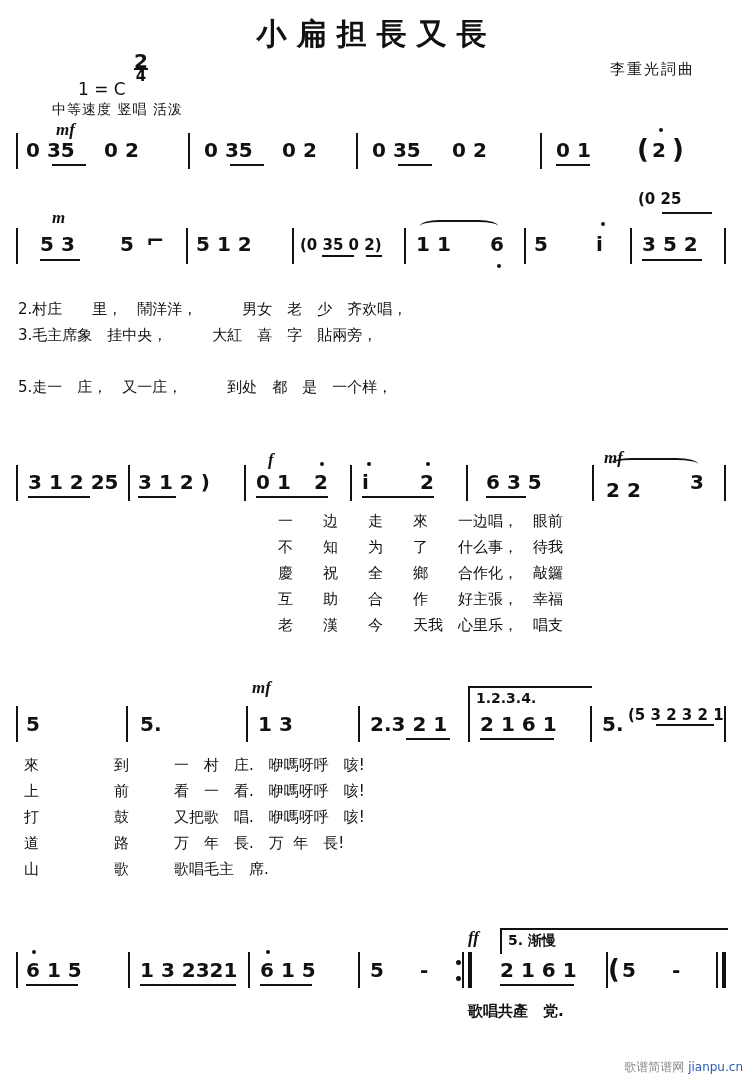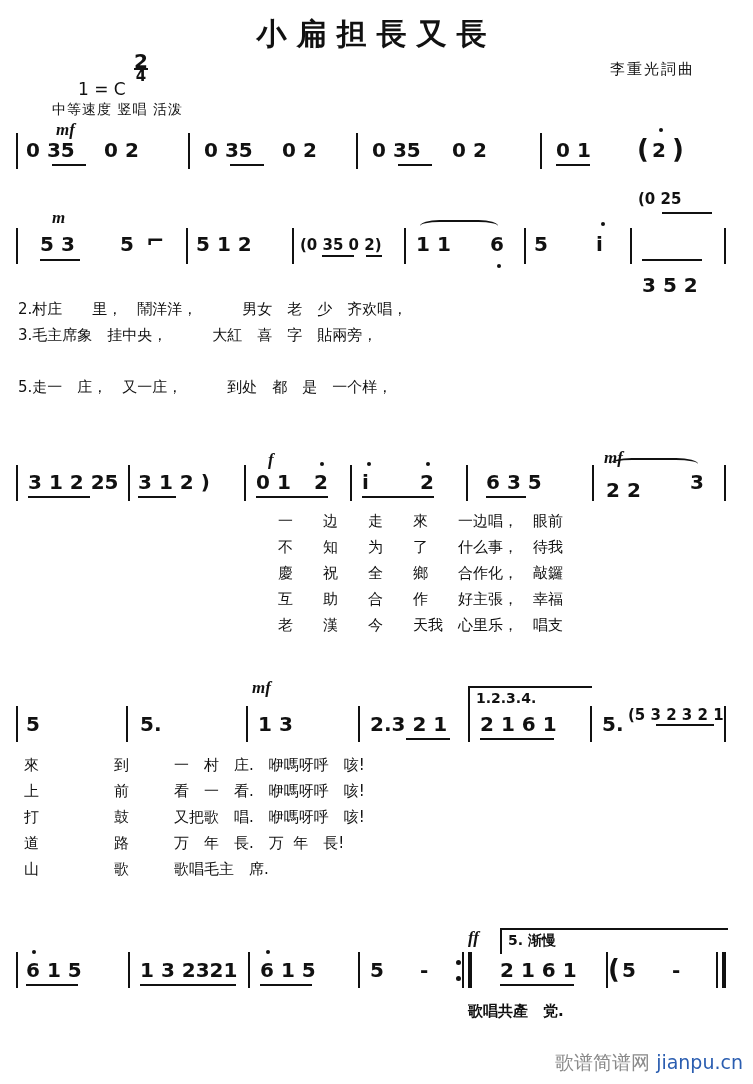--- a/index.html
+++ b/index.html
@@ -67,21 +67,21 @@
   .ending{position:absolute;border-left:2px solid #111;border-top:2px solid #111;}
   .endlbl{position:absolute;font-size:14px;font-weight:bold;font-family:"DejaVu Sans",sans-serif;}
 
   .page-no{
     position:absolute;bottom:30px;left:0;width:753px;text-align:center;
     font-size:14px;font-family:"DejaVu Sans",sans-serif;letter-spacing:2px;
   }
 
   .watermark{
     position:absolute;bottom:8px;right:10px;
-    font-size:19px;color:#8a8a8a;font-family:"DejaVu Sans",sans-serif;
+    font-size:12px;color:#8a8a8a;font-family:"DejaVu Sans",sans-serif;
   }
   .watermark .blue{color:#2a5db0;}
 
   .tie{position:absolute;border-top:2px solid #111;border-radius:50%/100%;height:10px;border-left:none;border-right:none;}
 </style>
 </head>
 <body>
 
 <div class="sheet">
 
@@ -144,21 +144,21 @@
   <div class="t num" style="top:232px;left:490px;">6</div>
   <div class="dotab" style="top:264px;left:497px;"></div>
   <div class="tie" style="top:220px;left:420px;width:78px;"></div>
 
   <div class="bar" style="top:228px;left:524px;height:36px;"></div>
   <div class="t num" style="top:232px;left:534px;">5</div>
   <div class="t num" style="top:232px;left:596px;">i</div>
   <div class="dotab" style="top:222px;left:601px;"></div>
 
   <div class="bar" style="top:228px;left:630px;height:36px;"></div>
-  <div class="t num" style="top:232px;left:642px;margin-top:41px;">3 5 2</div>
+  <div class="t num" style="top:232px;left:642px;">3 5 2</div>
   <div class="staffline" style="top:259px;left:642px;width:60px;"></div>
   <div class="bar" style="top:228px;left:724px;height:36px;"></div>
 
 
   <div class="t lyr" style="top:300px;left:18px;"><span>2.</span><span>村庄</span>　　<span>里，</span>　<span>鬧洋洋，</span>　　　<span>男女</span>　<span>老</span>　<span>少</span>　<span>齐欢唱，</span></div>
 
   <div class="t lyr" style="top:326px;left:18px;"><span>3.</span><span>毛主席象</span>　<span>挂中央，</span>　　　<span>大紅</span>　<span>喜</span>　<span>字</span>　<span>貼兩旁，</span></div>
 
 
   <div class="t lyr" style="top:378px;left:18px;"><span>5.</span><span>走一</span>　<span>庄，</span>　<span>又一庄，</span>　　　<span>到处</span>　<span>都</span>　<span>是</span>　<span>一个样，</span></div>

